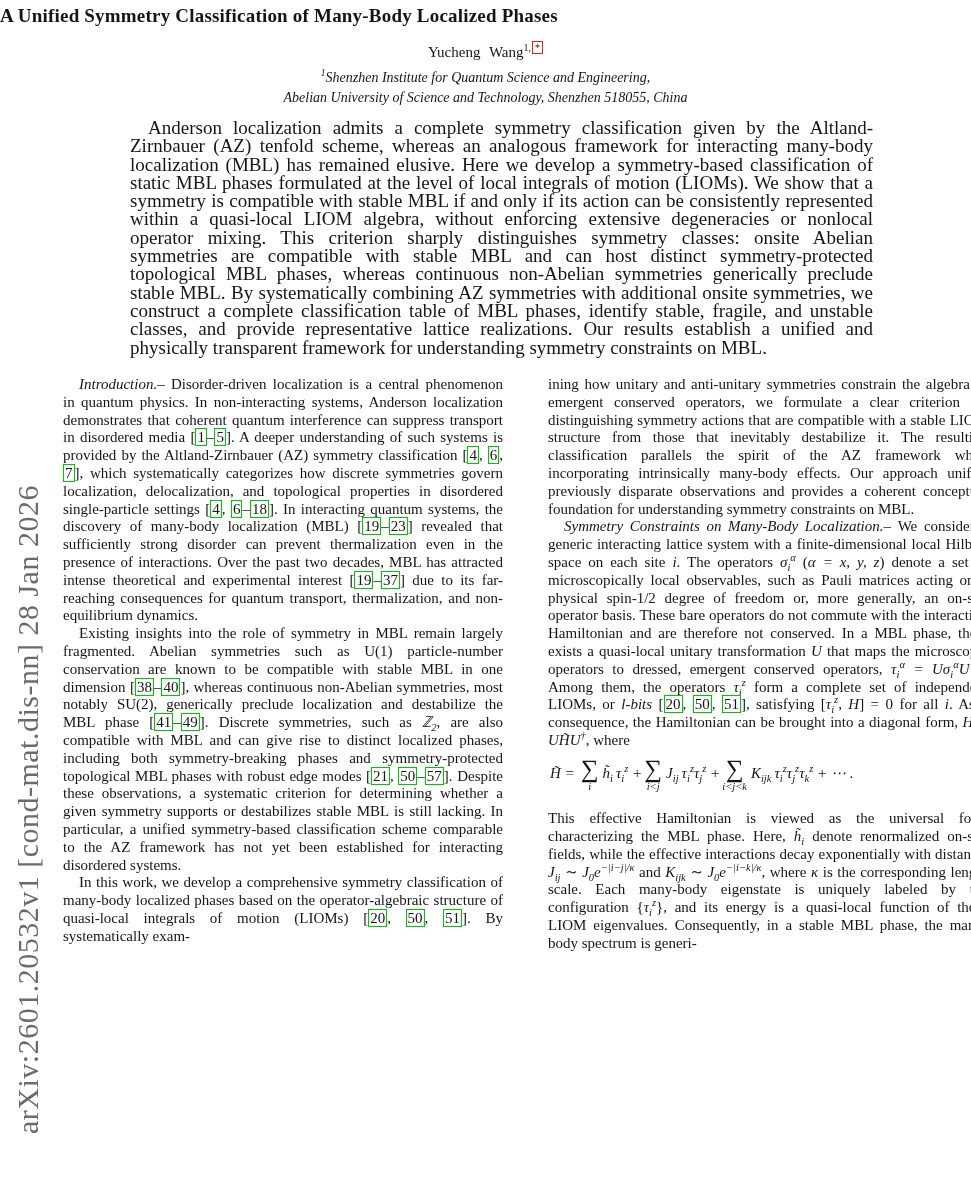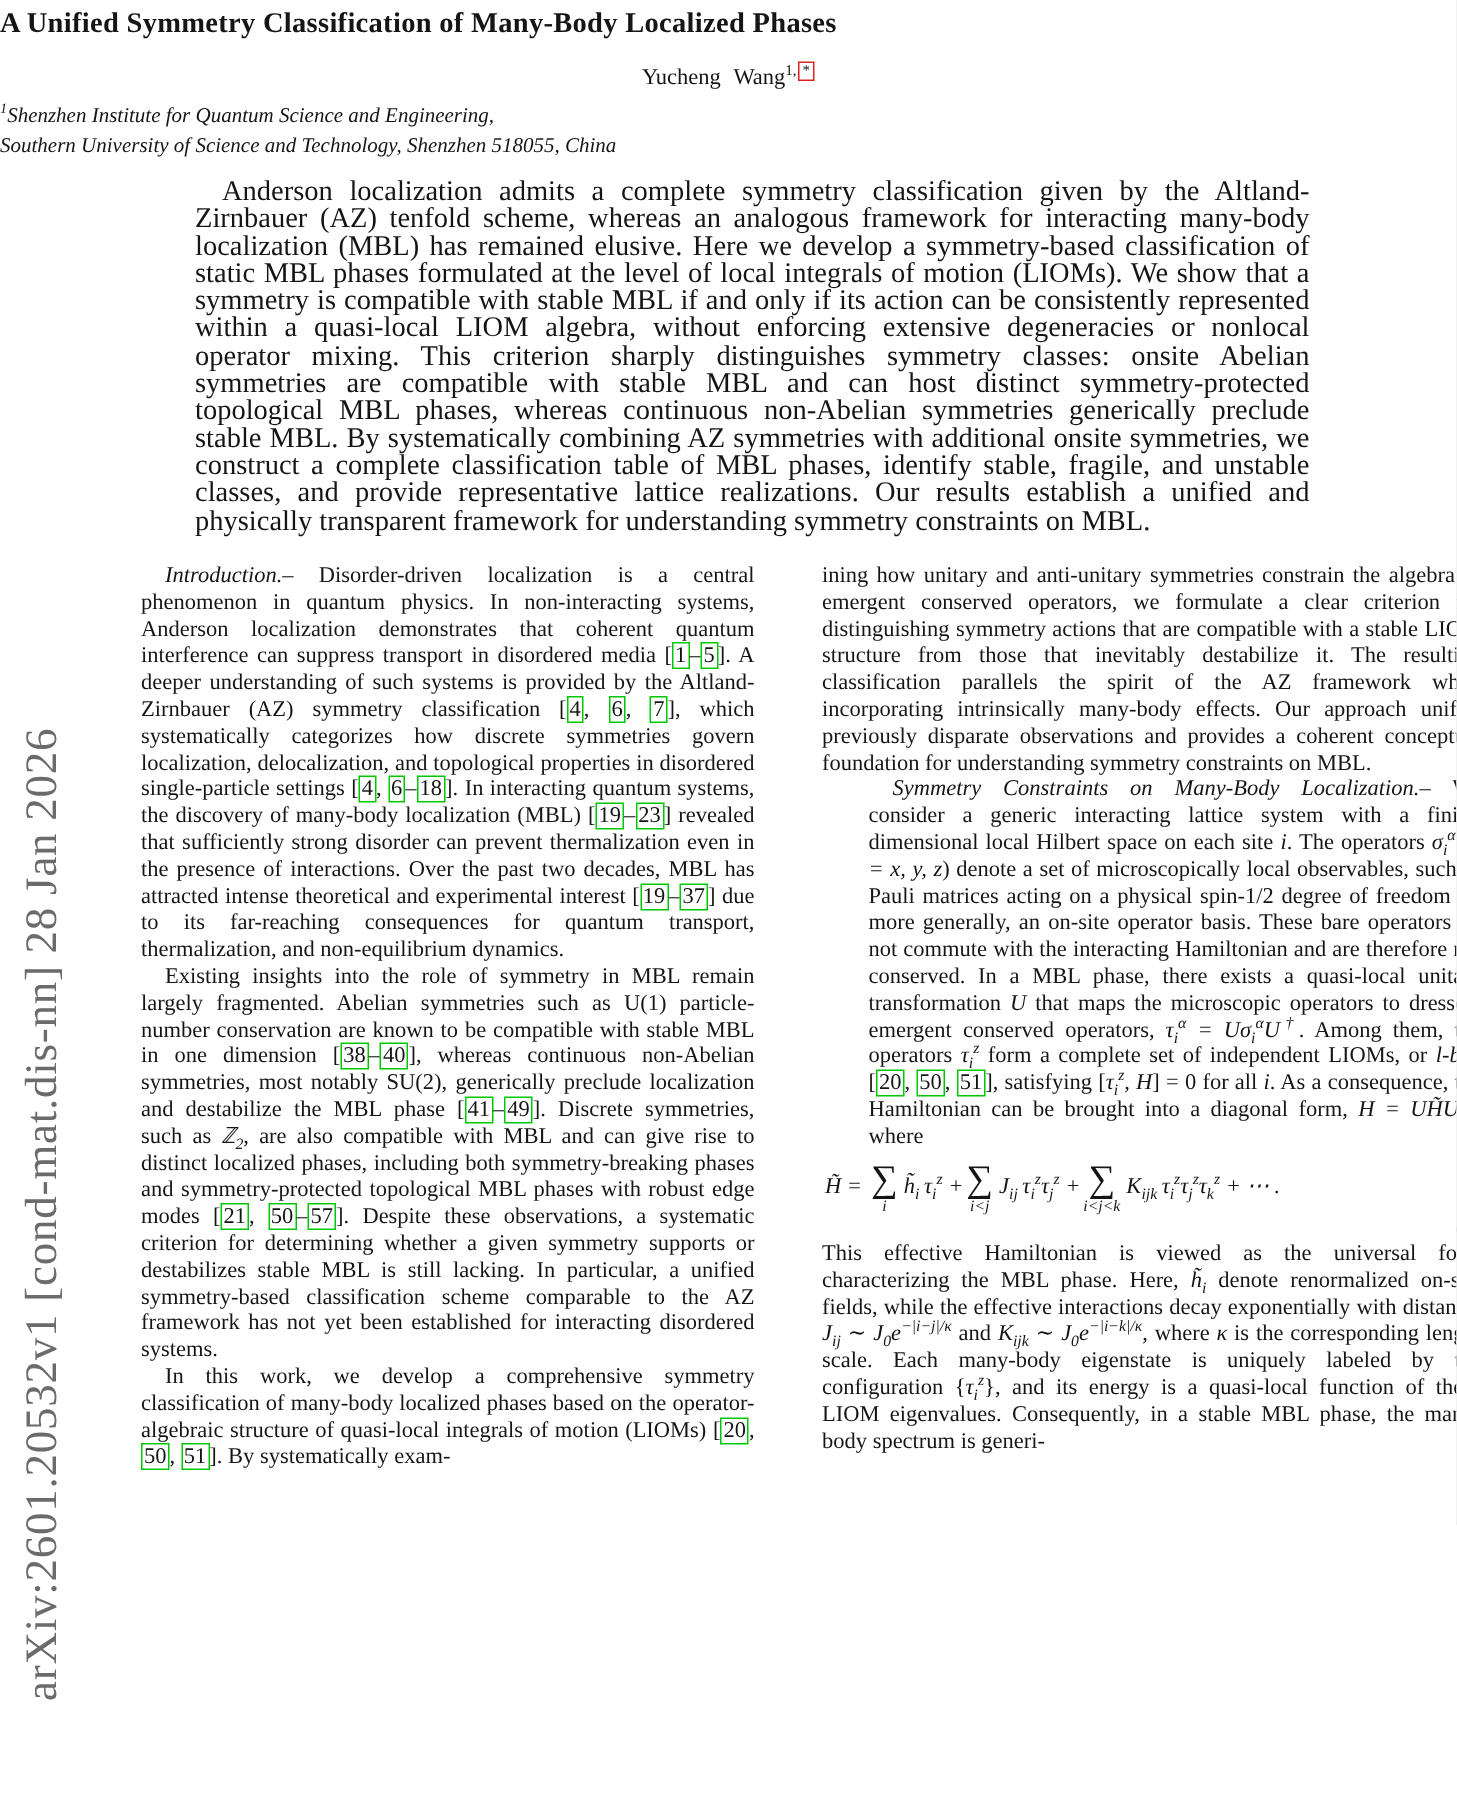--- a/index.html
+++ b/index.html
@@ -27,41 +27,41 @@
     position:absolute;top:44px;left:0;width:100%;
     text-align:center;font-size:15px;word-spacing:5px;
   }
   .author sup{font-size:10px;word-spacing:0;}
   .rbox{
     border:1px solid var(--red);
     padding:0 2px;margin-left:1px;
   }
   .affil{
     position:absolute;top:68px;left:0;width:100%;
-    font-style:italic;font-size:14px;line-height:20px;
+    text-align:center;font-style:italic;font-size:14px;line-height:20px;
   }
   .affil sup{font-size:9.5px;}
   
   .abstract{
     position:absolute;left:130px;top:119px;width:743px;
     font-size:19px;line-height:18.3px;
     text-align:justify;text-indent:18px;
     hyphens:auto;
   }
   
   .col{
     position:absolute;top:376px;width:440px;
     font-size:15px;line-height:17.8px;
     text-align:justify;
     hyphens:auto;
   }
   .col-left{left:63px;}
   .col-right{left:548px;}
   .para{margin:0;}
-  .para.indent{text-indent:16px;margin-left:31px;}
+  .para.indent{text-indent:16px;}
   .it{font-style:italic;}
   .math{font-style:italic;}
   sub,sup{font-size:10.5px;line-height:0;}
   .cbox{
     border:1px solid var(--cite);
     padding:0 1px;
   }
   
   .equation{margin:6px 0 0 0;}
   .eq-row{
@@ -91,21 +91,21 @@
   <div class="watermark">arXiv:2601.20532v1 [cond-mat.dis-nn] 28 Jan 2026</div>
 
   <div class="title">A Unified Symmetry Classification of Many-Body Localized Phases</div>
 
   <div class="author">
     <span>Yucheng Wang</span><sup><span>1,</span><span class="rbox">*</span></sup>
   </div>
 
   <div class="affil">
     <div><sup>1</sup><span>Shenzhen Institute for Quantum Science and Engineering,</span></div>
-    <div>Southern University of Science and Technology, Shenzhen 518055, China</div>
+    <div>Abelian University of Science and Technology, Shenzhen 518055, China</div>
   </div>
 
   <div class="abstract">Anderson localization admits a complete symmetry classification given by the Altland-Zirnbauer (AZ) tenfold scheme, whereas an analogous framework for interacting many-body localization (MBL) has remained elusive. Here we develop a symmetry-based classification of static MBL phases formulated at the level of local integrals of motion (LIOMs). We show that a symmetry is compatible with stable MBL if and only if its action can be consistently represented within a quasi-local LIOM algebra, without enforcing extensive degeneracies or nonlocal operator mixing. This criterion sharply distinguishes symmetry classes: onsite Abelian symmetries are compatible with stable MBL and can host distinct symmetry-protected topological MBL phases, whereas continuous non-Abelian symmetries generically preclude stable MBL. By systematically combining AZ symmetries with additional onsite symmetries, we construct a complete classification table of MBL phases, identify stable, fragile, and unstable classes, and provide representative lattice realizations. Our results establish a unified and physically transparent framework for understanding symmetry constraints on MBL.</div>
 
   <div class="col col-left" id="col-left">
       <p class="para indent"><span class="it">Introduction.– </span>Disorder-driven localization is a central phenomenon in quantum physics. In non-interacting systems, Anderson localization demonstrates that coherent quantum interference can suppress transport in disordered media <span>[<span class="cbox">1</span>–<span class="cbox">5</span>]</span>. A deeper understanding of such systems is provided by the Altland-Zirnbauer (AZ) symmetry classification <span>[<span class="cbox">4</span>, <span class="cbox">6</span>, <span class="cbox">7</span>]</span>, which systematically categorizes how discrete symmetries govern localization, delocalization, and topological properties in disordered single-particle settings <span>[<span class="cbox">4</span>, <span class="cbox">6</span>–<span class="cbox">18</span>]</span>. In interacting quantum systems, the discovery of many-body localization (MBL) <span>[<span class="cbox">19</span>–<span class="cbox">23</span>]</span> revealed that sufficiently strong disorder can prevent thermalization even in the presence of interactions. Over the past two decades, MBL has attracted intense theoretical and experimental interest <span>[<span class="cbox">19</span>–<span class="cbox">37</span>]</span> due to its far-reaching consequences for quantum transport, thermalization, and non-equilibrium dynamics.</p>
       <p class="para indent">Existing insights into the role of symmetry in MBL remain largely fragmented.  Abelian symmetries such as U(1) particle-number conservation are known to be compatible with stable MBL in one dimension <span>[<span class="cbox">38</span>–<span class="cbox">40</span>]</span>, whereas continuous non-Abelian symmetries, most notably SU(2), generically preclude localization and destabilize the MBL phase <span>[<span class="cbox">41</span>–<span class="cbox">49</span>]</span>. Discrete symmetries, such as <span class="math">ℤ<sub>2</sub></span>, are also compatible with MBL and can give rise to distinct localized phases, including both symmetry-breaking phases and symmetry-protected topological MBL phases with robust edge modes <span>[<span class="cbox">21</span>, <span class="cbox">50</span>–<span class="cbox">57</span>]</span>. Despite these observations, a systematic criterion for determining whether a given symmetry supports or destabilizes stable MBL is still lacking. In particular, a unified symmetry-based classification scheme comparable to the AZ framework has not yet been established for interacting disordered systems.</p>
       <p class="para indent">In this work, we develop a comprehensive symmetry classification of many-body localized phases based on the operator-algebraic structure of quasi-local integrals of motion (LIOMs) <span>[<span class="cbox">20</span>, <span class="cbox">50</span>, <span class="cbox">51</span>]</span>. By systematically exam-</p>
     </div>
   <div class="col col-right" id="col-right">

